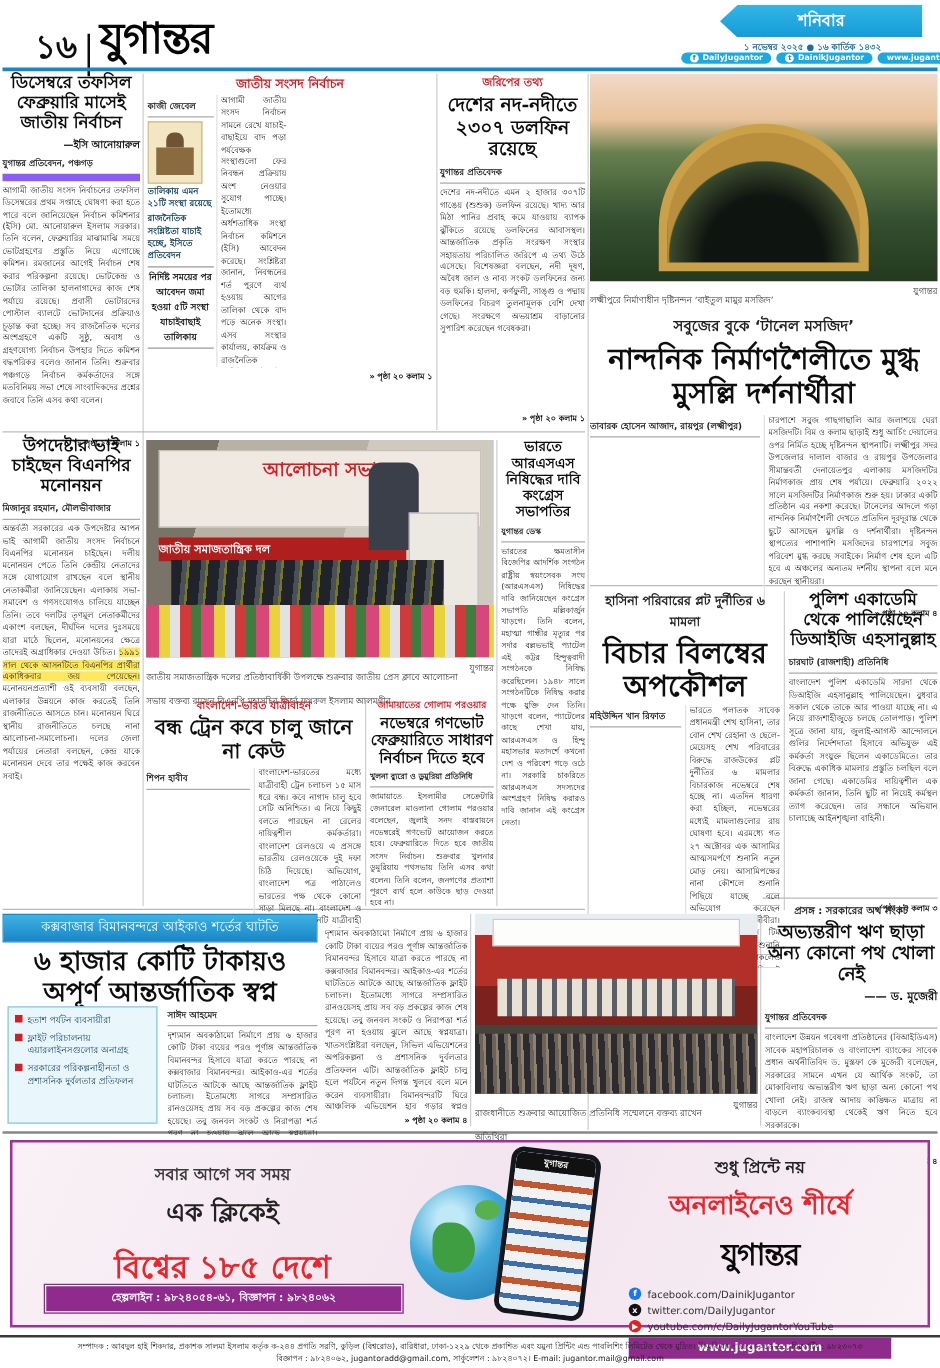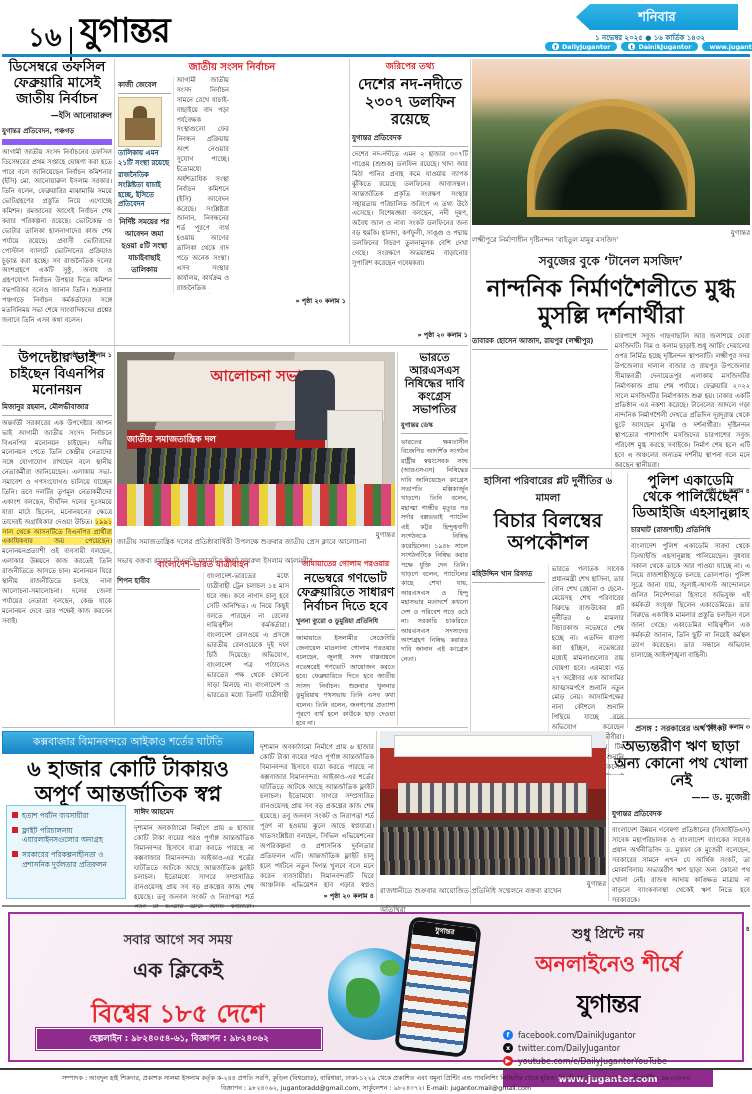--- a/index.html
+++ b/index.html
@@ -203,37 +203,38 @@
 </div>
 
 <div class="abs" style="left:401px;top:352px;width:67px">
   <div class="hl" style="font-size:11px">ভারতে আরএসএস নিষিদ্ধের দাবি কংগ্রেস সভাপতির</div>
   <div class="byline" style="font-size:6.4px">যুগান্তর ডেস্ক</div>
   <div class="body" style="font-size:6.3px;height:290px">ভারতের ক্ষমতাসীন বিজেপির আদর্শিক সংগঠন রাষ্ট্রীয় স্বয়ংসেবক সংঘ (আরএসএস) নিষিদ্ধের দাবি জানিয়েছেন কংগ্রেস সভাপতি মল্লিকার্জুন খাড়গে। তিনি বলেন, মহাত্মা গান্ধীর মৃত্যুর পর সর্দার বল্লভভাই প্যাটেল এই কট্টর হিন্দুত্ববাদী সংগঠনকে নিষিদ্ধ করেছিলেন। ১৯৪৮ সালে সংগঠনটিকে নিষিদ্ধ করার পক্ষে যুক্তি দেন তিনি। খাড়গে বলেন, প্যাটেলের কাছে শেখা যায়, আরএসএস ও হিন্দু মহাসভার মতাদর্শে কখনো দেশ ও পরিবেশ গড়ে ওঠে না। সরকারি চাকরিতে আরএসএস সদস্যদের অংশগ্রহণ নিষিদ্ধ করারও দাবি জানান এই কংগ্রেস নেতা।</div>
 </div>
 
 <div class="abs" style="left:117px;top:558px;width:172px">
   <div class="kicker" style="font-size:8.5px">বাংলাদেশ-ভারত যাত্রীবাহন</div>
+  <div class="hl" style="font-size:16px;margin:1px 0 3px">বন্ধ ট্রেন কবে চালু জানে না কেউ</div>
   <div class="cols2" style="height:128px;overflow:hidden">
     <div class="byline">শিপন হাবীব</div>
     <div class="body">বাংলাদেশ-ভারতের মধ্যে যাত্রীবাহী ট্রেন চলাচল ১৫ মাস ধরে বন্ধ। কবে নাগাদ চালু হবে সেটি অনিশ্চিত। এ নিয়ে কিছুই বলতে পারছেন না রেলের দায়িত্বশীল কর্মকর্তারা। বাংলাদেশ রেলওয়ে এ প্রসঙ্গে ভারতীয় রেলওয়েকে দুই দফা চিঠি দিয়েছে। অভিযোগ, বাংলাদেশ পত্র পাঠালেও ভারতের পক্ষ থেকে কোনো সাড়া মিলছে না। বাংলাদেশ ও ভারতের মধ্যে তিনটি যাত্রীবাহী ট্রেন—মৈত্রী, বন্ধন ও মিতালী এক্সপ্রেস কবে চালু হবে তা জানে না কেউ। যাত্রী চাহিদা থাকলেও সিদ্ধান্ত ঝুলে আছে দুই দেশের সম্পর্কের টানাপোড়েনে।</div>
 
   </div>
 </div>
 
 <div class="abs" style="left:296px;top:558px;width:99px">
   <div class="kicker" style="font-size:7.5px">জামায়াতের গোলাম পরওয়ার</div>
   <div class="hl" style="font-size:12px;margin:1px 0 2px">নভেম্বরে গণভোট ফেব্রুয়ারিতে সাধারণ নির্বাচন দিতে হবে</div>
   <div class="byline" style="font-size:6.3px">খুলনা ব্যুরো ও ডুমুরিয়া প্রতিনিধি</div>
   <div class="body" style="font-size:6.3px;height:102px">জামায়াতে ইসলামীর সেক্রেটারি জেনারেল মাওলানা গোলাম পরওয়ার বলেছেন, জুলাই সনদ বাস্তবায়নে নভেম্বরেই গণভোট আয়োজন করতে হবে। ফেব্রুয়ারিতে দিতে হবে জাতীয় সংসদ নির্বাচন। শুক্রবার খুলনার ডুমুরিয়ায় পথসভায় তিনি এসব কথা বলেন। তিনি বলেন, জনগণের প্রত্যাশা পূরণে ব্যর্থ হলে কাউকে ছাড় দেওয়া হবে না।</div>
 </div>
 
 <div class="abs" style="left:472px;top:473px;width:152px">
   <div class="kicker-dark" style="font-size:10px">হাসিনা পরিবারের প্লট দুর্নীতির ৬ মামলা</div>
-  <div class="hl" style="font-size:19px;margin:2px 0 11px">বিচার বিলম্বের অপকৌশল</div>
+  <div class="hl" style="font-size:23px;margin:2px 0 1px">বিচার বিলম্বের অপকৌশল</div>
   <div class="cols2" style="height:210px;overflow:hidden">
     <div class="byline">মহিউদ্দিন খান রিফাত</div>
     <div class="body">ভারতে পলাতক সাবেক প্রধানমন্ত্রী শেখ হাসিনা, তার বোন শেখ রেহানা ও ছেলে-মেয়েসহ শেখ পরিবারের বিরুদ্ধে রাজউকের প্লট দুর্নীতির ৬ মামলার বিচারকাজ নভেম্বরে শেষ হচ্ছে না। এতদিন ধারণা করা হচ্ছিল, নভেম্বরের মধ্যেই মামলাগুলোর রায় ঘোষণা হবে। এরমধ্যে গত ২৭ অক্টোবর এক আসামির আত্মসমর্পণে শুনানি নতুন মোড় নেয়। আসামিপক্ষের নানা কৌশলে শুনানি পিছিয়ে যাচ্ছে বলে অভিযোগ করেছেন রাষ্ট্রপক্ষের আইনজীবীরা। দুদকের প্রসিকিউশন টিম বলছে, মামলার শুনানি শেষের পথে থাকলেও আসামিদের অনুপস্থিতিতেই রায় ঘোষণার দিকে এগোচ্ছে ট্রাইব্যুনাল।</div>
 
   </div>
 </div>
 
 <div class="abs" style="left:631px;top:473px;width:119px">
   <div class="hl" style="font-size:13.5px">পুলিশ একাডেমি থেকে পালিয়েছেন ডিআইজি এহসানুল্লাহ</div>
   <div class="byline">চারঘাট (রাজশাহী) প্রতিনিধি</div>

